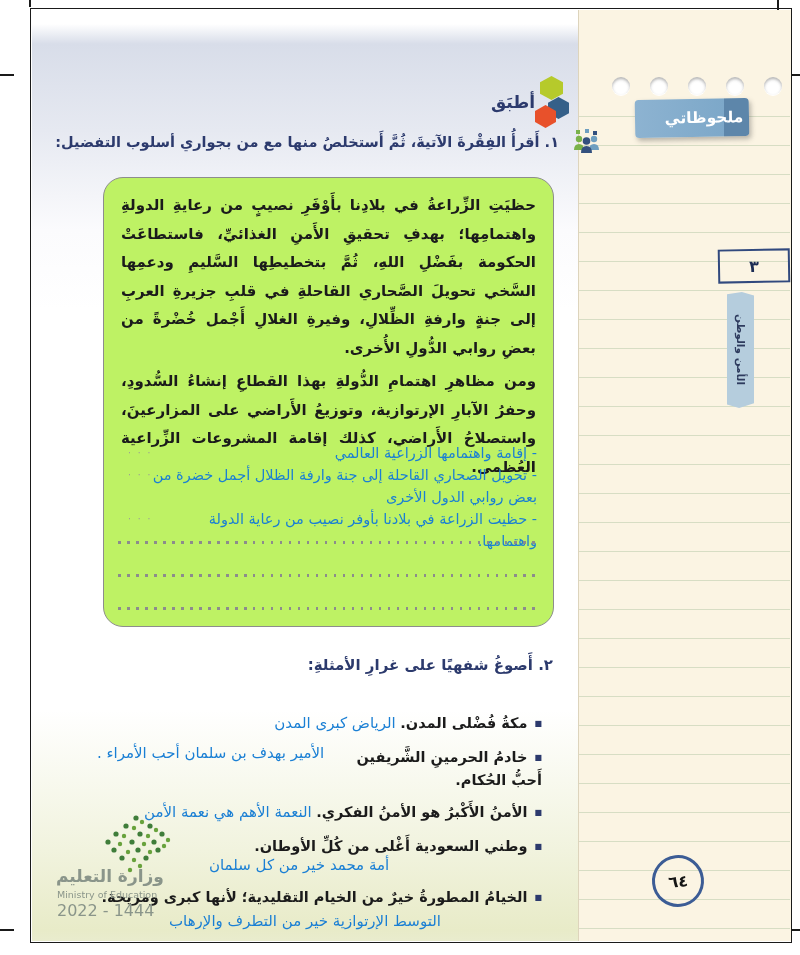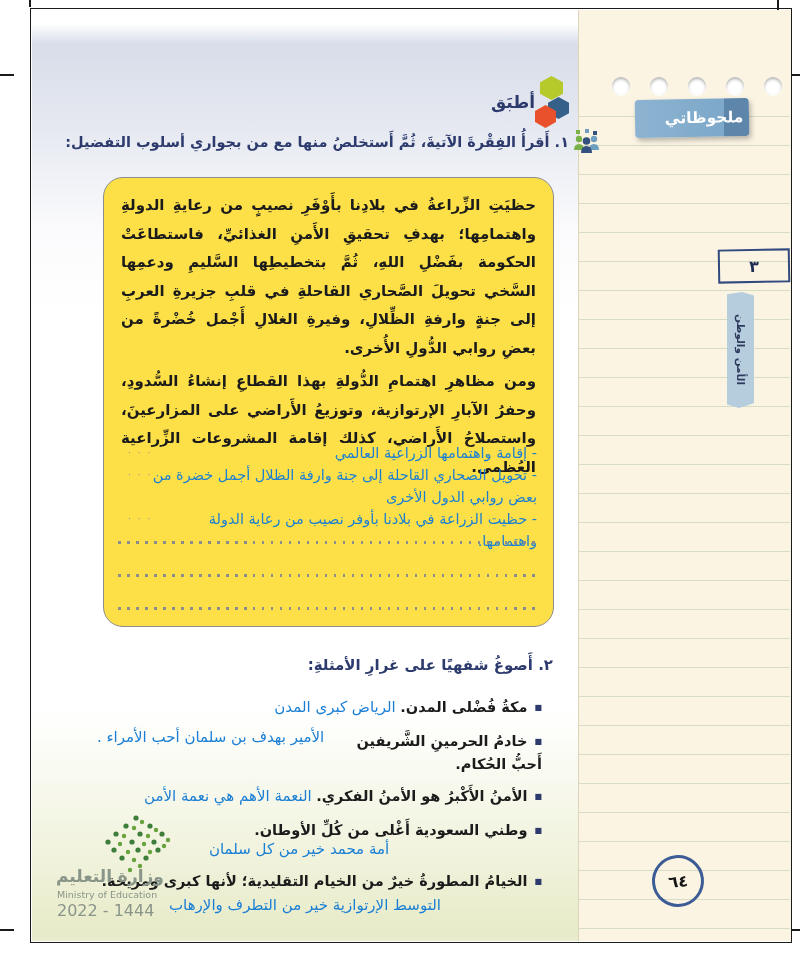--- a/index.html
+++ b/index.html
@@ -37,42 +37,42 @@
   .unit-ribbon span{writing-mode:vertical-rl;font-size:10.5px;font-weight:bold;color:#2e3b5e;letter-spacing:1px;direction:rtl;}
 
   .page-circle{position:absolute;left:652px;top:855px;width:52px;height:52px;border:3px solid #3c5c95;
     border-radius:50%;transform:rotate(-6deg);display:flex;align-items:center;justify-content:center;
     font-size:16px;font-weight:bold;color:#151515;}
 
   
   .hex{position:absolute;clip-path:polygon(50% 0,100% 26%,100% 74%,50% 100%,0 74%,0 26%);}
   .apply-word{position:absolute;right:265px;top:92px;font-size:17px;font-weight:bold;color:#2c3a6d;direction:rtl;}
 
-  .q1-row{position:absolute;right:200px;top:129px;display:flex;direction:rtl;align-items:center;gap:4px;}
+  .q1-row{position:absolute;right:200px;top:129px;display:flex;direction:rtl;align-items:center;gap:14px;}
   .q-text{font-size:14.5px;font-weight:bold;color:#2c3a6d;direction:rtl;white-space:nowrap;}
 
   
-  .passage-box{position:absolute;left:103px;top:177px;width:451px;height:450px;background:#fde047;
+  .passage-box{position:absolute;left:103px;top:177px;width:451px;height:450px;background:#bef264;
     border:1.5px solid #8d8d8d;border-radius:20px;}
   .passage-box p{margin:0;padding:13px 17px 0 17px;direction:rtl;text-align:justify;
     font-size:15px;line-height:28.5px;font-weight:bold;color:#1b1b1b;}
   .passage-box p.p2{padding-top:5px;}
 
   .answers{position:absolute;left:24px;right:16px;top:264px;direction:rtl;}
   .answer-row{display:flex;direction:rtl;align-items:flex-start;}
   .answer-text{flex:1;font-size:14.5px;line-height:22px;color:var(--answer_blue,#1a7fd4);direction:rtl;text-align:right;}
   .leader{color:#9a9a9a;font-size:9px;letter-spacing:2px;margin-top:6px;}
   .leader::after{content:"· · ·";}
   .dotline{position:absolute;left:14px;right:12px;height:3px;
     background:repeating-linear-gradient(90deg,#8c8c8c 0 2.5px,transparent 2.5px 9px);}
 
   .q2{position:absolute;right:247px;top:656px;font-size:15px;font-weight:bold;color:#2c3a6d;direction:rtl;white-space:nowrap;}
 
   
-  .examples{position:absolute;right:258px;top:697px;width:445px;direction:rtl;}
+  .examples{position:absolute;right:258px;top:713px;width:445px;direction:rtl;}
   .ex-row{margin-bottom:11px;font-size:14.5px;line-height:21px;direction:rtl;}
   .ex-row .prompt{font-weight:bold;color:#1b1b1b;}
   .ex-row .prompt::before{content:"■";font-size:8px;color:#2c3a6d;margin-left:7px;position:relative;top:-2px;}
   .ex-answer{color:var(--answer_blue,#1a7fd4);font-size:15px;}
   .ex-flex{display:flex;align-items:baseline;}
   .ex-flex .ex-answer{flex:1;text-align:left;position:relative;top:-4px;white-space:nowrap;overflow:visible;}
   .ex-under .ex-answer{display:block;text-align:left;margin-top:-2px;}
   .ex-under.u4 .ex-answer{padding-left:112px;margin-top:-4px;}
   .ex-under.u5 .ex-answer{padding-left:72px;margin-top:1px;}
 

